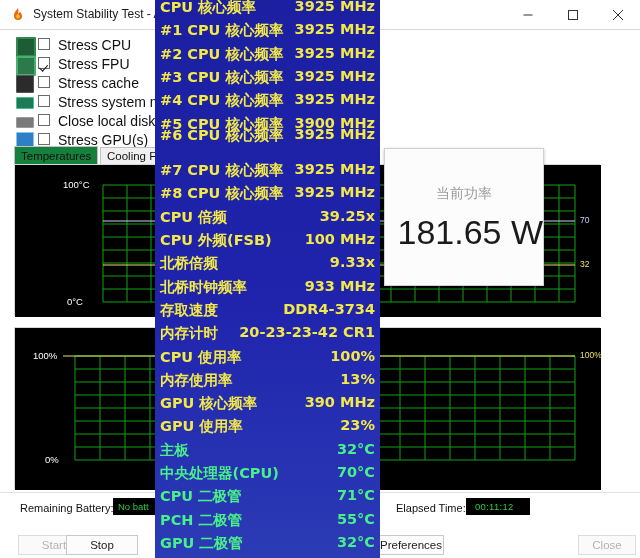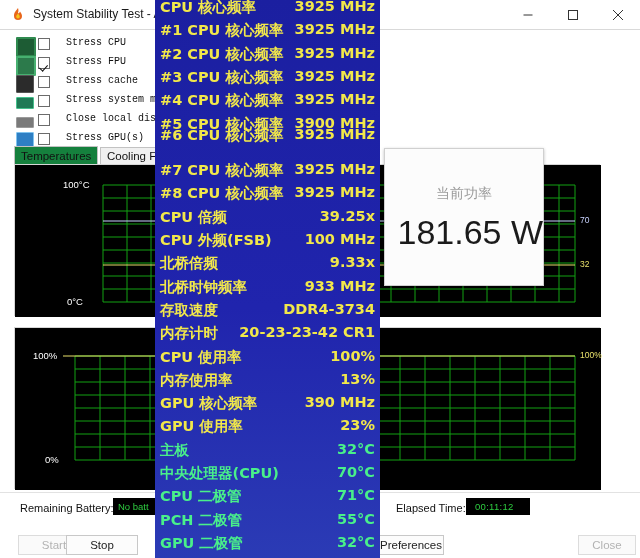--- a/index.html
+++ b/index.html
@@ -19,21 +19,21 @@
   #btn-min{left:505px;} #btn-max{left:550px;} #btn-close{left:595px;}
   #titlebar-sep{position:absolute;left:0;top:29px;width:640px;height:1px;background:#d9d9d9;}
 
   
   #stress-panel{position:absolute;left:8px;top:36px;width:150px;height:112px;background:#fff;}
   .stress-row{position:relative;height:18px;margin-bottom:1px;}
   .stress-ico{position:absolute;left:8px;top:1px;width:16px;height:16px;border-radius:1px;}
   .cbx{position:absolute;left:30px;top:2px;width:12px;height:12px;border:1px solid #6b6b6b;background:#fff;box-sizing:border-box;}
   .cbx.checked::after{content:"";position:absolute;left:2px;top:5px;width:4px;height:7px;
     border:solid #111;border-width:0 1.6px 1.6px 0;transform:rotate(42deg);}
-  .stress-lbl{position:absolute;left:58px;top:1px;font-size:10px;color:#111;white-space:nowrap;font-family:Liberation Mono, monospace;}
+  .stress-lbl{position:absolute;left:50px;top:1px;font-size:14px;color:#111;white-space:nowrap;}
 
   
   #tabs{position:absolute;left:14px;top:147px;height:20px;}
   .tab{position:absolute;top:0;height:20px;box-sizing:border-box;border:1px solid #c2c2c2;
        background:#f0f0f0;font-size:11.5px;color:#111;padding:2px 6px 0 6px;white-space:nowrap;}
   .tab.active{background:#15803d;border-bottom-color:#ffffff;top:-1px;height:21px;padding-top:3px;text-align:center;}
   .axlbl{position:absolute;font-size:9.5px;color:#ffffff;white-space:nowrap;}
   .axlbl.y{font-size:9.5px;}
   .srslbl{position:absolute;font-size:8.5px;white-space:nowrap;}
   #chart-temp-frame{position:absolute;left:14px;top:164px;width:586px;height:152px;border:1px solid #d6d6d6;box-sizing:border-box;background:#000;}

